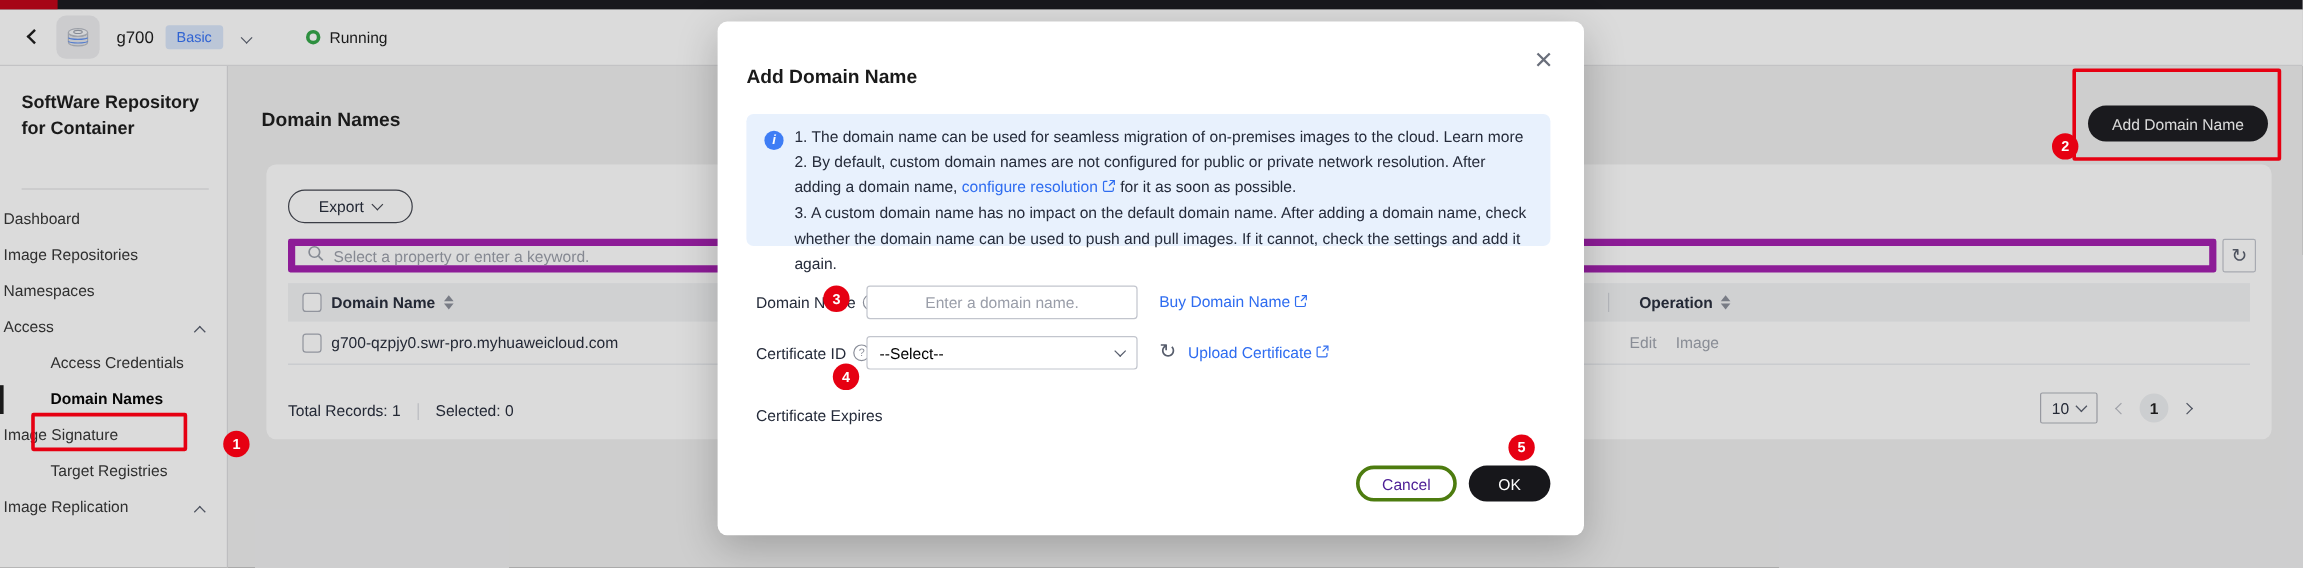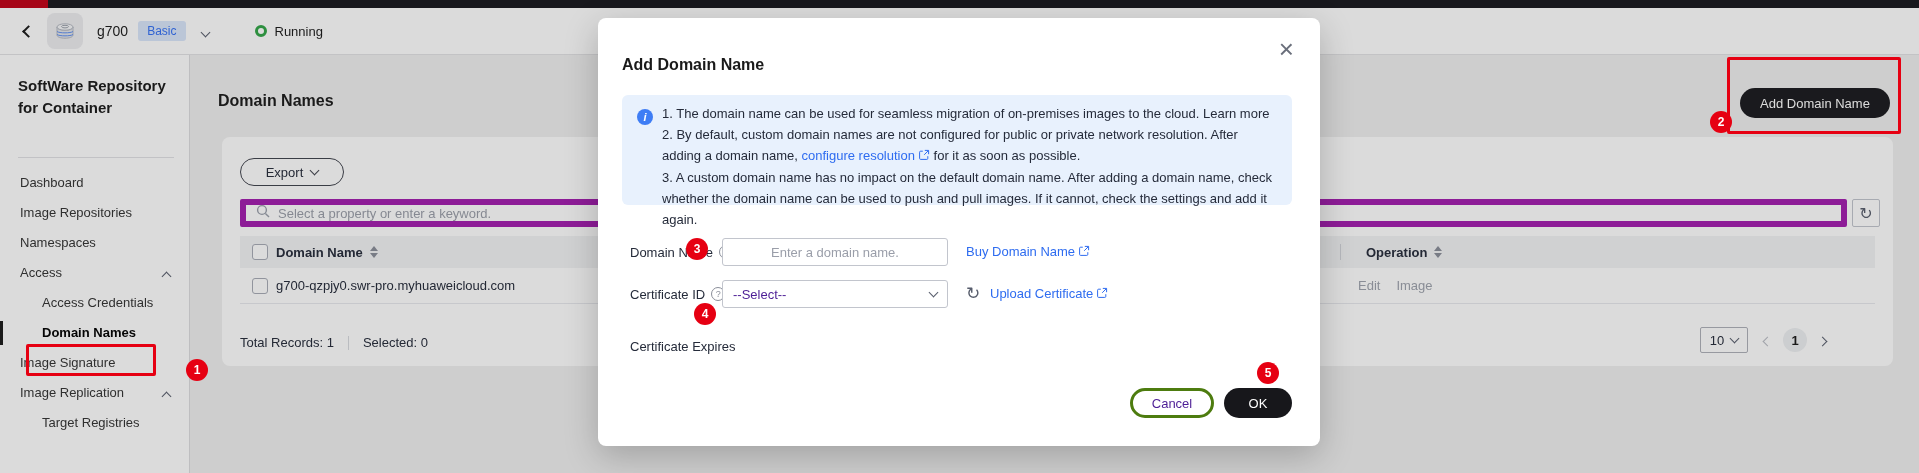--- a/index.html
+++ b/index.html
@@ -27,21 +27,21 @@
   .badge { margin-left:10px; background:#d9e6fb; color:#3370f5; font-size:12px; padding:3px 9px; border-radius:3px; }
   .hdr-chev { margin-left:16px; color:#575d6c; }
   .status { margin-left:46px; display:flex; align-items:center; font-size:13px; color:#1a1a1a; }
   .status .dot { width:12px; height:12px; border:3.5px solid #30a546; border-radius:50%; background:#fff; margin-right:8px; }
 
   
   .sidebar { position:absolute; left:0; top:55px; width:190px; height:418px; background:#ffffff; border-right:1px solid #dddddf; }
   .sb-title { position:absolute; left:18px; top:20px; width:150px; font-size:15px; font-weight:bold; line-height:22px; color:#1a1a1a; }
   .sb-divider { position:absolute; left:18px; top:102px; width:156px; height:1px; background:#e2e2e5; }
   .sb-items { position:absolute; left:0; top:113px; width:190px; }
-  .sb-item { position:relative; height:30px; line-height:30px; font-size:13px; color:#333; padding-left:20px; cursor:pointer; white-space:nowrap; }
+  .sb-item { position:relative; height:30px; line-height:30px; font-size:13px; color:#333; padding-left:3px; cursor:pointer; white-space:nowrap; }
   .sb-item.lvl2 { padding-left:42px; }
   .sb-item .chev { position:absolute; right:20px; top:12px; color:#575d6c; }
   .sb-item.selected { font-weight:bold; color:#000; }
   .sb-item.selected::before { content:""; position:absolute; left:0; top:3px; width:3px; height:24px; background:#1a1a1a; }
 
   
   .page-title { position:absolute; left:218px; top:92px; font-size:16px; font-weight:bold; color:#1a1a1a; }
   .add-domain-btn { position:absolute; left:1740px; top:88px; width:150px; height:30px; border-radius:15px;
                     background:#1a1a1e; color:#fff; font-size:13px; display:flex; align-items:center; justify-content:center; cursor:pointer; }
 
@@ -94,21 +94,21 @@
   .ext-ic { display:inline-block; vertical-align:-1px; margin-left:3px; }
 
   .form-row { position:absolute; left:32px; display:flex; align-items:center; height:28px; }
   .f-label { font-size:13px; color:#252b3a; margin-right:6px; }
   .help-ic { width:14px; height:14px; border:1px solid #8a8e99; border-radius:50%; color:#8a8e99; font-size:9px;
              display:inline-flex; align-items:center; justify-content:center; cursor:pointer; }
   .f-input { position:absolute; left:92px; width:226px; height:28px; border:1px solid #c2c5cd; border-radius:3px;
              font-size:13px; padding:0 10px; outline:none; color:#333; font-family:inherit;text-align:center; }
   .f-input::placeholder { color:#9a9ea9; }
   .f-select { position:absolute; left:92px; width:226px; height:28px; border:1px solid #c2c5cd; border-radius:3px; background:#fff;
-              display:flex; align-items:center; justify-content:space-between; padding:0 10px; font-size:13px; color:#4c1d95; cursor:pointer; }
+              display:flex; align-items:center; justify-content:space-between; padding:0 10px; font-size:13px; color:#000000; cursor:pointer; }
   .f-select .chev { color:#575d6c; }
   .side-link { position:absolute; font-size:13px; }
   .modal-refresh { position:absolute; left:336px; top:3px; color:#575d6c; font-size:17px; cursor:pointer; }
   .footer-btns { position:absolute; left:0; top:370px; width:722px; height:30px; }
   .btn-cancel { position:absolute; left:532px; width:84px; height:30px; border:3px solid #4d7c0f; border-radius:15px; background:#fff;
                 font-size:13px; color:#4c1d95; display:flex; align-items:center; justify-content:center; cursor:pointer; }
   .btn-ok { position:absolute; left:626px; width:68px; height:30px; border-radius:15px; background:#17171b;
             font-size:13px; color:#fff; display:flex; align-items:center; justify-content:center; cursor:pointer; }
 
   
@@ -149,22 +149,22 @@
     <div class="sb-title">SoftWare Repository for Container</div>
     <div class="sb-divider"></div>
     <div class="sb-items">
       <div class="sb-item"><span>Dashboard</span></div>
       <div class="sb-item"><span>Image Repositories</span></div>
       <div class="sb-item"><span>Namespaces</span></div>
       <div class="sb-item"><span>Access</span><span class="chev up"></span></div>
       <div class="sb-item lvl2"><span>Access Credentials</span></div>
       <div class="sb-item lvl2 selected"><span>Domain Names</span></div>
       <div class="sb-item"><span>Image Signature</span></div>
+      <div class="sb-item lvl2"><span>Target Registries</span></div>
       <div class="sb-item"><span>Image Replication</span><span class="chev up"></span></div>
-      <div class="sb-item lvl2"><span>Target Registries</span></div>
     </div>
   </div>
 
   <div class="page-title">Domain Names</div>
   <div class="add-domain-btn">Add Domain Name</div>
 
   <div class="card">
     <div class="export-btn">
       <span>Export</span>
       <span class="chev down"></span>

